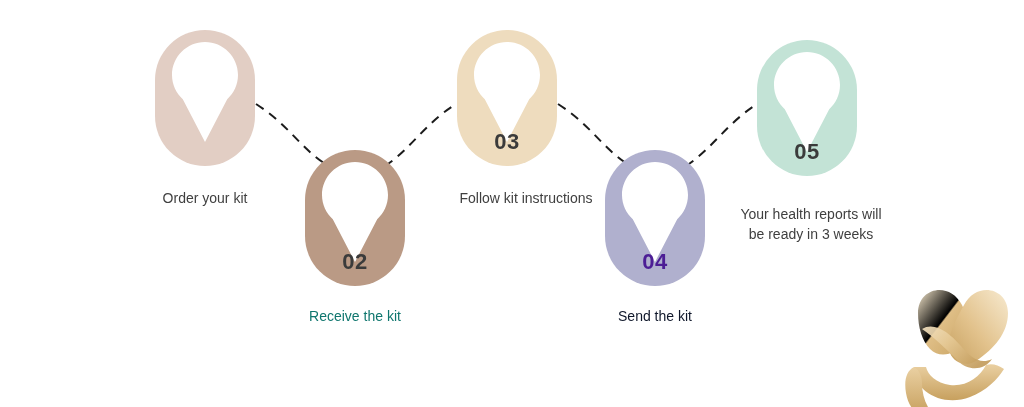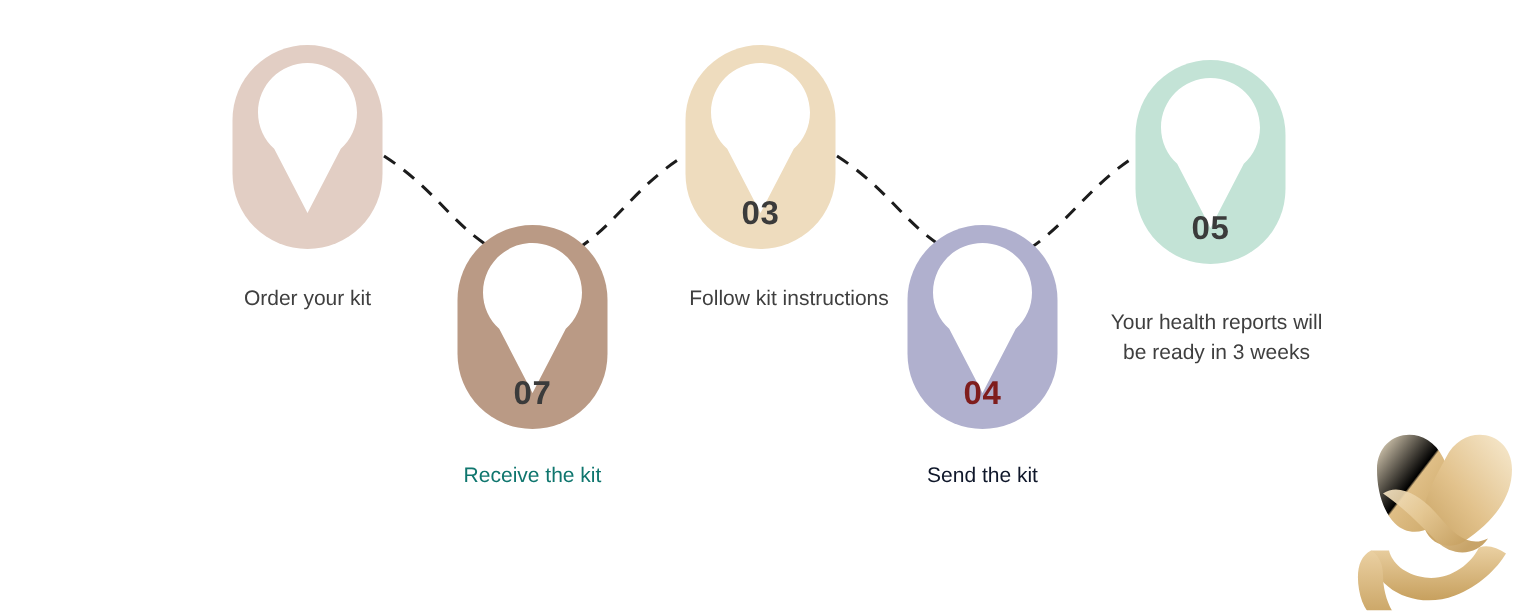--- a/index.html
+++ b/index.html
@@ -99,39 +99,39 @@
             <path d="M50 12 C31.8 12 17 26.8 17 45 C17 54.6 21.2 63.3 27.8 69.2 L50 112 L72.2 69.2 C78.8 63.3 83 54.6 83 45 C83 26.8 68.2 12 50 12 Z" fill="#ffffff"></path>
           </svg>
         </div>
       </div>
       <div class="caption" style="left: 121px; top: 188px; width: 168px; color: rgb(63, 63, 63);">Order your kit</div>
       <div class="step" style="left: 305px; top: 150px;">
         <div class="badge" style="background: rgb(186, 154, 133);">
           <svg class="badge-pin" viewBox="0 0 100 136">
             <path d="M50 12 C31.8 12 17 26.8 17 45 C17 54.6 21.2 63.3 27.8 69.2 L50 112 L72.2 69.2 C78.8 63.3 83 54.6 83 45 C83 26.8 68.2 12 50 12 Z" fill="#ffffff"></path>
           </svg>
-          <div class="badge-num" style="color: rgb(59, 59, 59);">07</div>
+          <div class="badge-num" style="color: rgb(59, 59, 59);">02</div>
         </div>
       </div>
       <div class="caption" style="left: 271px; top: 306px; width: 168px; color: #0f766e;">Receive the kit</div>
       <div class="step" style="left: 457px; top: 30px;">
         <div class="badge" style="background: rgb(238, 220, 190);">
           <svg class="badge-pin" viewBox="0 0 100 136">
             <path d="M50 12 C31.8 12 17 26.8 17 45 C17 54.6 21.2 63.3 27.8 69.2 L50 112 L72.2 69.2 C78.8 63.3 83 54.6 83 45 C83 26.8 68.2 12 50 12 Z" fill="#ffffff"></path>
           </svg>
           <div class="badge-num" style="color: rgb(59, 59, 59);">03</div>
         </div>
       </div>
       <div class="caption" style="left: 432px; top: 188px; width: 188px; color: rgb(63, 63, 63);">Follow kit instructions</div>
       <div class="step" style="left: 605px; top: 150px;">
         <div class="badge" style="background: rgb(176, 176, 206);">
           <svg class="badge-pin" viewBox="0 0 100 136">
             <path d="M50 12 C31.8 12 17 26.8 17 45 C17 54.6 21.2 63.3 27.8 69.2 L50 112 L72.2 69.2 C78.8 63.3 83 54.6 83 45 C83 26.8 68.2 12 50 12 Z" fill="#ffffff"></path>
           </svg>
-          <div class="badge-num" style="color: #7f1d1d; text-align: center;">04</div>
+          <div class="badge-num" style="color: #4c1d95; text-align: center;">04</div>
         </div>
       </div>
       <div class="caption" style="left: 571px; top: 306px; width: 168px; color: #0f172a;">Send the kit</div>
       <div class="step" style="left: 757px; top: 40px;">
         <div class="badge" style="background: rgb(195, 227, 214);">
           <svg class="badge-pin" viewBox="0 0 100 136">
             <path d="M50 12 C31.8 12 17 26.8 17 45 C17 54.6 21.2 63.3 27.8 69.2 L50 112 L72.2 69.2 C78.8 63.3 83 54.6 83 45 C83 26.8 68.2 12 50 12 Z" fill="#ffffff"></path>
           </svg>
           <div class="badge-num" style="color: rgb(59, 59, 59);">05</div>
         </div>

